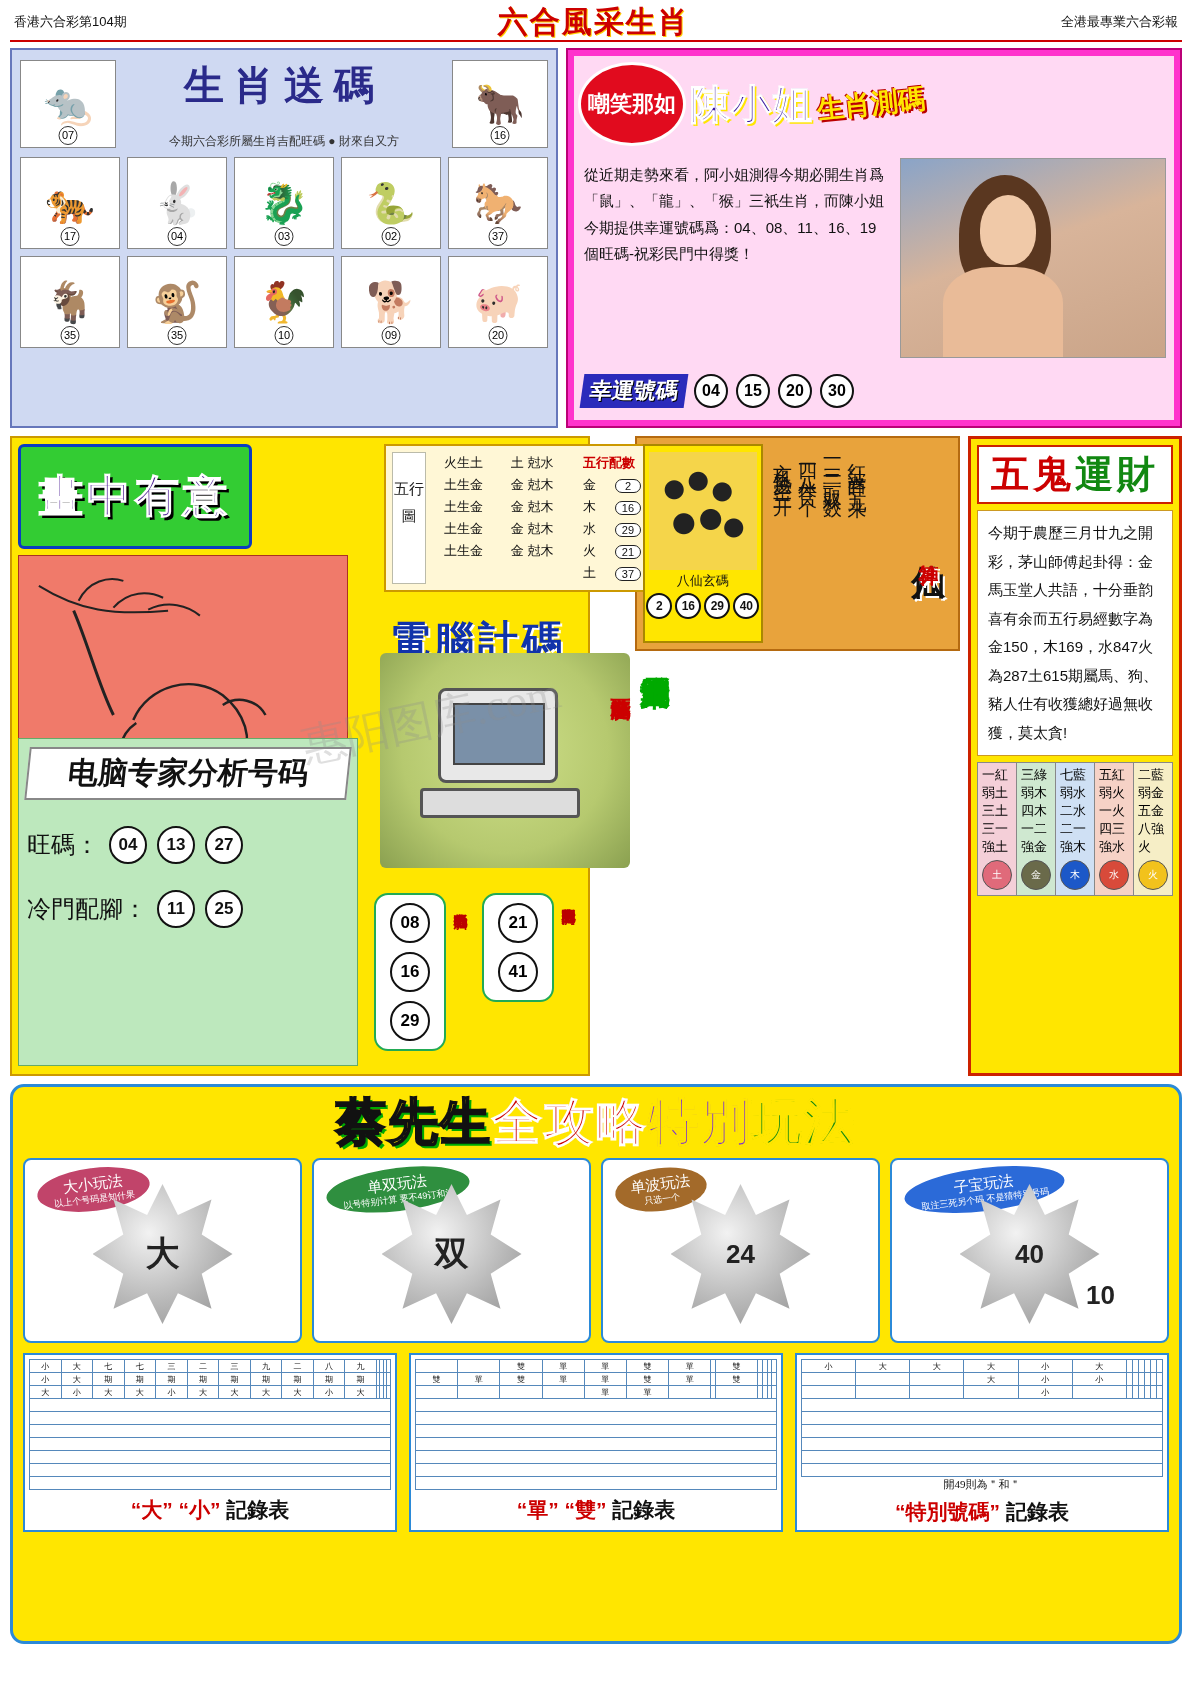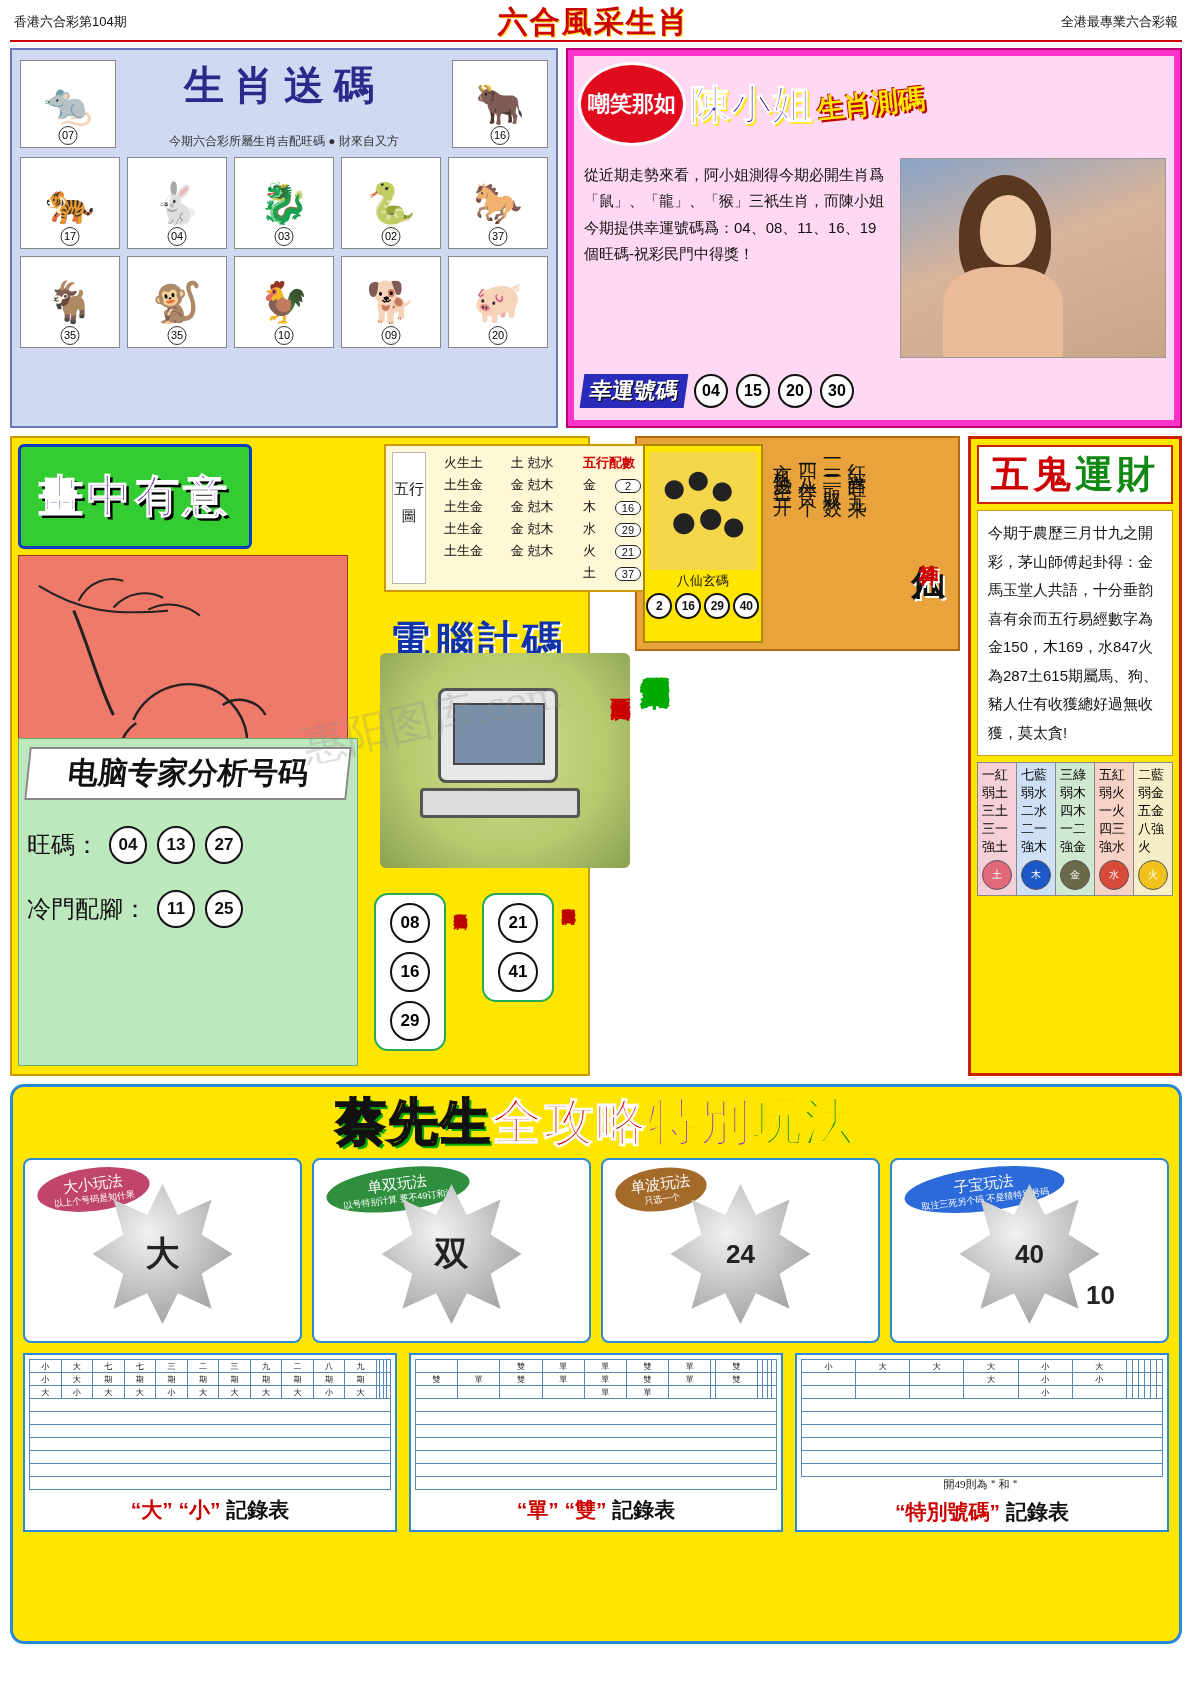--- a/index.html
+++ b/index.html
@@ -847,31 +847,31 @@
           <span class="r">五鬼</span><span class="g">運財</span>
         </div>
         <div class="wugui-body">今期于農歷三月廿九之開彩，茅山師傅起卦得：金馬玉堂人共語，十分垂韵喜有余而五行易經數字為金150，木169，水847火為287土615期屬馬、狗、豬人仕有收獲總好過無收獲，莫太貪!</div>
         <div class="wugui-tbl">
           <div class="cell c1">
             <div>一紅 弱土</div>
             <div>三土</div>
             <div>三一強土</div>
             <div class="dot" style="background:#e06a7a">土</div>
           </div>
+          <div class="cell c2">
+            <div>三綠 弱木</div>
+            <div>四木</div>
+            <div>一二 強金</div>
+            <div class="dot" style="background:#6a6a4a">金</div>
+          </div>
           <div class="cell c3">
             <div>七藍 弱水</div>
             <div>二水</div>
             <div>二一強木</div>
             <div class="dot" style="background:#1c58c8">木</div>
-          </div>
-          <div class="cell c2">
-            <div>三綠 弱木</div>
-            <div>四木</div>
-            <div>一二 強金</div>
-            <div class="dot" style="background:#6a6a4a">金</div>
           </div>
           <div class="cell c4">
             <div>五紅 弱火</div>
             <div>一火</div>
             <div>四三強水</div>
             <div class="dot" style="background:#d84a3a">水</div>
           </div>
           <div class="cell c5">
             <div>二藍 弱金</div>
             <div>五金</div>

